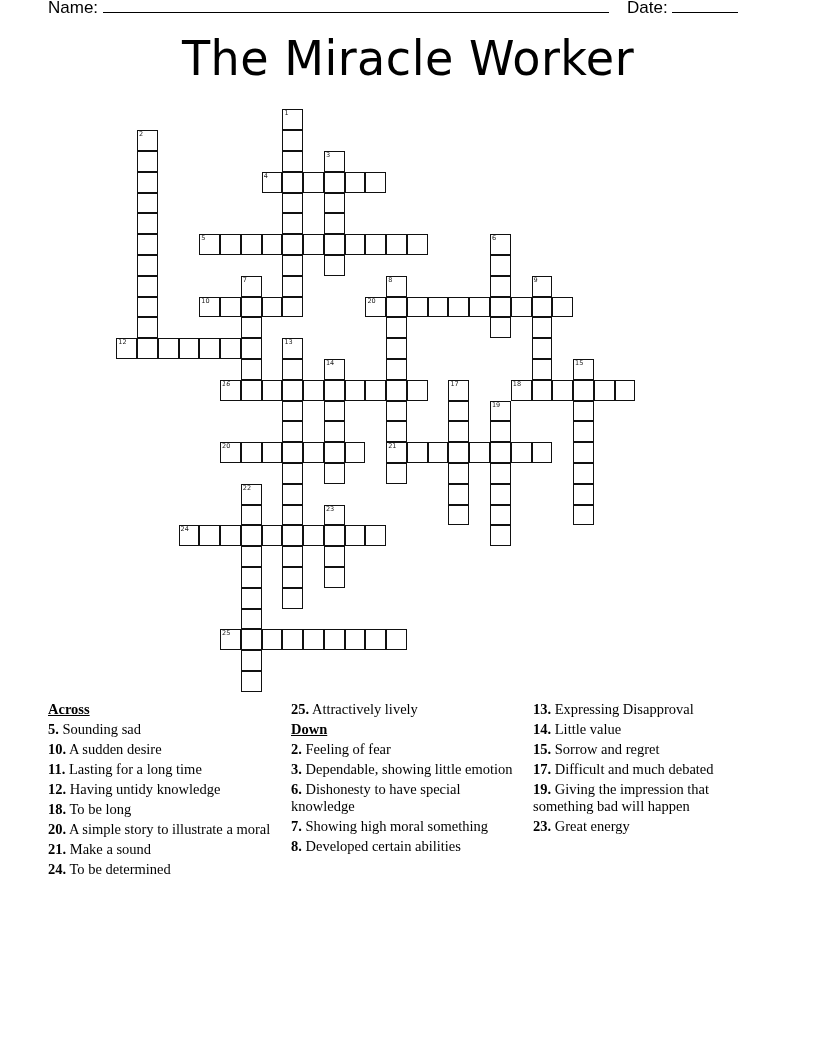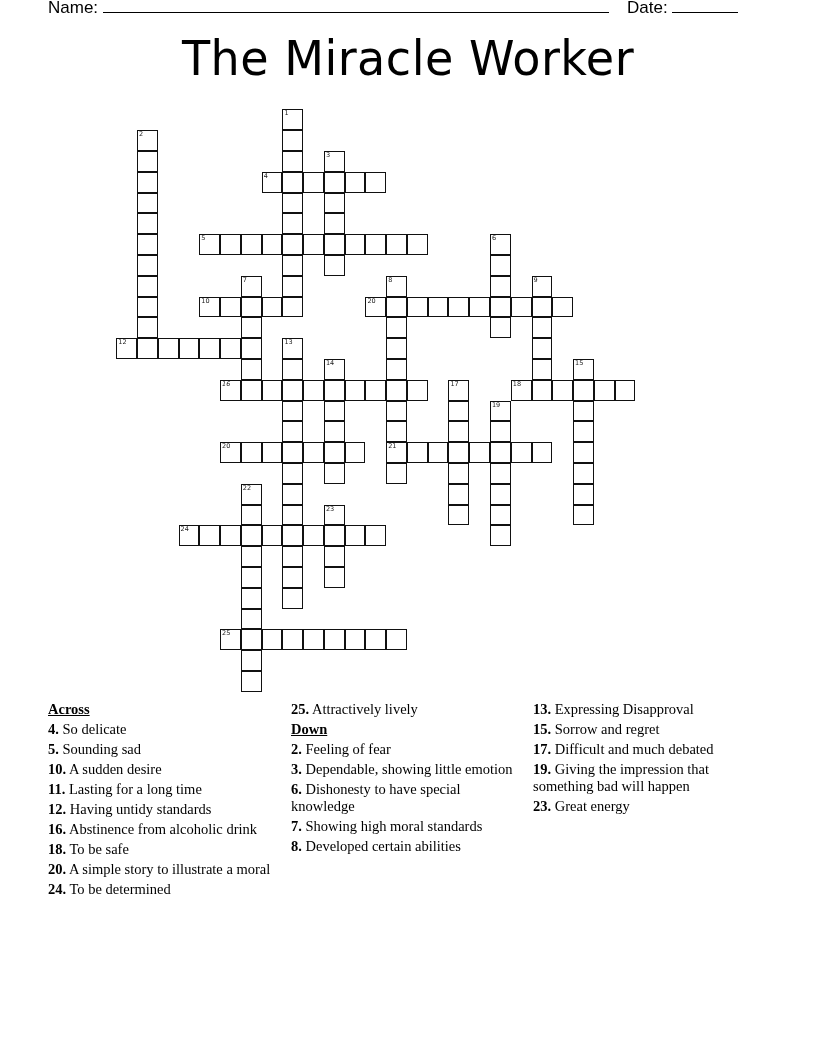--- a/index.html
+++ b/index.html
@@ -254,40 +254,40 @@
     <div class="cell" style="left: 166.08px; top: 520px;"></div>
     <div class="cell" style="left: 186.84px; top: 520px;"></div>
     <div class="cell" style="left: 207.6px; top: 520px;"></div>
     <div class="cell" style="left: 228.36px; top: 520px;"></div>
     <div class="cell" style="left: 249.12px; top: 520px;"></div>
     <div class="cell" style="left: 269.88px; top: 520px;"></div>
   </div>
 
 <div class="clues col1">
   <div class="section">Across</div>
-  <div class="clue"><b>4.</b> <span>So delicate</span></div>
   <div class="clue"><b>5.</b> <span>Sounding sad</span></div>
   <div class="clue"><b>10.</b> <span>A sudden desire</span></div>
   <div class="clue"><b>11.</b> <span>Lasting for a long time</span></div>
-  <div class="clue"><b>12.</b> <span>Having untidy standards</span></div>
-  <div class="clue"><b>16.</b> <span>Abstinence from alcoholic drink</span></div>
-  <div class="clue"><b>18.</b> <span>To be safe</span></div>
+  <div class="clue"><b>12.</b> <span>Having untidy knowledge</span></div>
+  <div class="clue"><b>18.</b> <span>To be long</span></div>
   <div class="clue"><b>20.</b> <span>A simple story to illustrate a moral</span></div>
+  <div class="clue"><b>21.</b> <span>Make a sound</span></div>
   <div class="clue"><b>24.</b> <span>To be determined</span></div>
 </div>
 
 <div class="clues col2">
   <div class="clue"><b>25.</b> <span>Attractively lively</span></div>
   <div class="section">Down</div>
   <div class="clue"><b>2.</b> <span>Feeling of fear</span></div>
   <div class="clue"><b>3.</b> <span>Dependable, showing little emotion</span></div>
   <div class="clue"><b>6.</b> <span>Dishonesty to have special knowledge</span></div>
-  <div class="clue"><b>7.</b> <span>Showing high moral standards</span></div>
+  <div class="clue"><b>7.</b> <span>Showing high moral something</span></div>
   <div class="clue"><b>8.</b> <span>Developed certain abilities</span></div>
 </div>
 
 <div class="clues col3">
   <div class="clue"><b>13.</b> <span>Expressing Disapproval</span></div>
+  <div class="clue"><b>14.</b> <span>Little value</span></div>
   <div class="clue"><b>15.</b> <span>Sorrow and regret</span></div>
   <div class="clue"><b>17.</b> <span>Difficult and much debated</span></div>
   <div class="clue"><b>19.</b> <span>Giving the impression that something bad will happen</span></div>
   <div class="clue"><b>23.</b> <span>Great energy</span></div>
 </div>
 
 </body></html>

